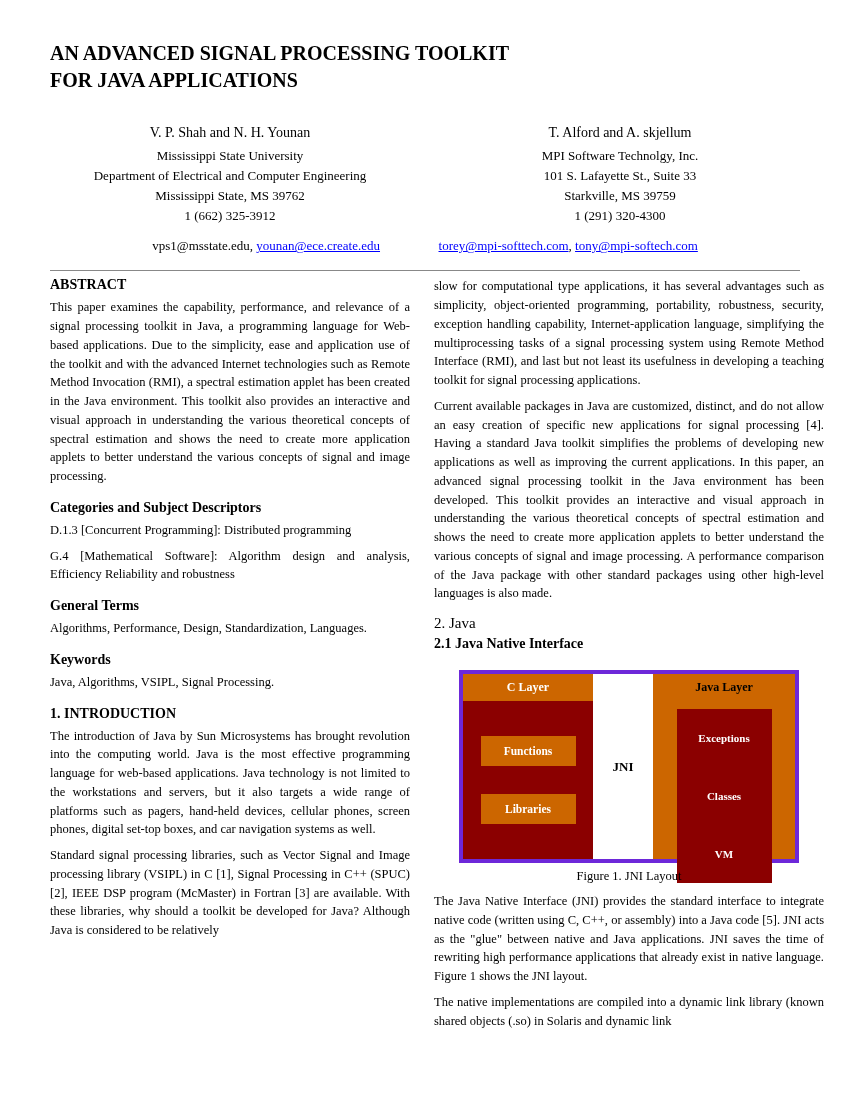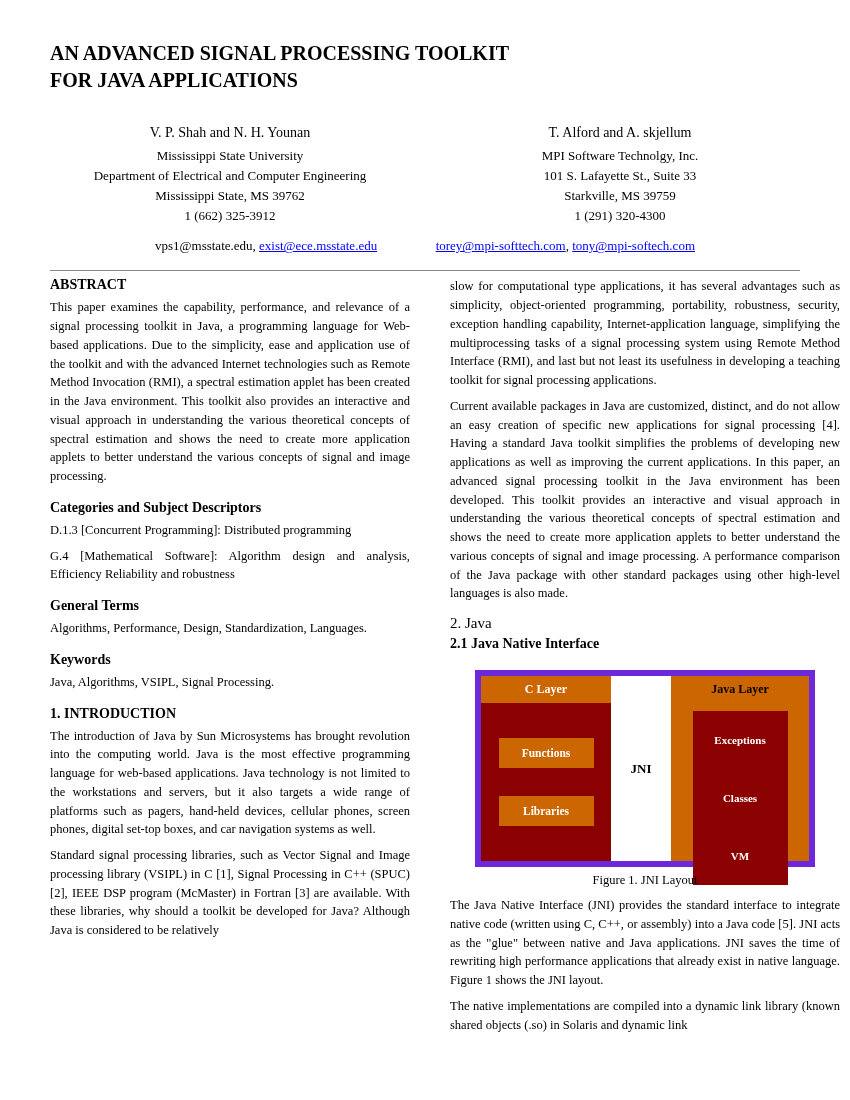--- a/index.html
+++ b/index.html
@@ -42,21 +42,21 @@
       text-align: center;
       font-size: 13px;
       margin-bottom: 16px;
     }
     .email-row a, .author-block a {
       color: #00f;
       text-decoration: underline;
     }
     .two-col {
       display: flex;
-      gap: 40px;
+      gap: 24px;
     }
     .col-left {
       width: 48%;
       flex-shrink: 0;
     }
     .col-right {
       width: 52%;
       flex-shrink: 0;
     }
     .section-title {
@@ -101,21 +101,21 @@
     .section-sub {
       font-size: 14px;
       font-weight: bold;
       margin-bottom: 8px;
       margin-top: 4px;
     }
     
     .diagram-wrapper {
       width: 340px;
       margin: 0 auto;
-      border: 6px solid #6d28d9;
+      border: 4px solid #6d28d9;
       background: #fff;
     }
     .diagram-inner {
       display: flex;
       height: 185px;
     }
     .d-left {
       width: 130px;
       background: #8B0000;
       display: flex;
@@ -224,21 +224,21 @@
       <div class="author-name">T. Alford and A. skjellum</div>
       <div>MPI Software Technolgy, Inc.</div>
       <div>101 S. Lafayette St., Suite 33</div>
       <div>Starkville, MS 39759</div>
       <div>1 (291) 320-4300</div>
     </div>
   </div>
 
   <div class="email-row">
     <span>vps1@msstate.edu</span>,
-    <a href="#">exist@ece.msstate.edu</a>
+    <a href="#">younan@ece.create.edu</a>
     &nbsp;&nbsp;&nbsp;&nbsp;&nbsp;&nbsp;&nbsp;&nbsp;&nbsp;&nbsp;&nbsp;&nbsp;&nbsp;&nbsp;&nbsp;&nbsp;
     <a href="#">torey@mpi-softtech.com</a>,
     <a href="#">tony@mpi-softech.com</a>
   </div>
 
   <hr class="divider-line">
 
   <div class="two-col">
 
     <div class="col-left">

